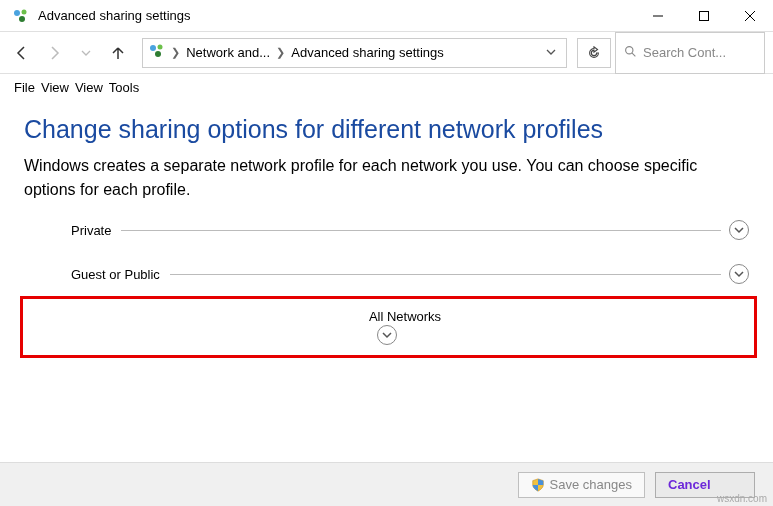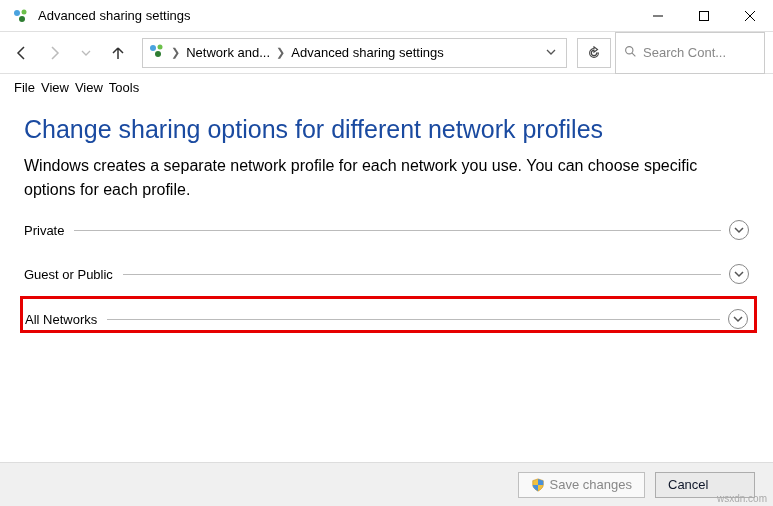--- a/index.html
+++ b/index.html
@@ -114,39 +114,41 @@
     display: flex;
     align-items: center;
     margin-bottom: 24px;
     position: relative;
   }
   .section-label {
     font-size: 13px;
     color: #000;
     padding-right: 10px;
     white-space: nowrap;
+    margin-left: 47px;
   }
   .section-line {
     flex: 1;
     border-top: 1px solid #bbb;
     height: 0;
     margin-right: 8px;
   }
   .expand-btn {
     width: 20px; height: 20px;
     border: 1px solid #888;
     border-radius: 50%;
     display: flex; align-items: center; justify-content: center;
     color: #555;
   }
   .expand-btn svg { width: 10px; height: 10px; }
   .highlighted {
     border: 3px solid #e60000;
-    padding: 10px 6px 1px 2px;
+    padding: 10px 6px 10px 2px;
     margin: -12px -8px 12px -4px;
+    flex-direction: column;
   }
 
   .footer {
     position: absolute;
     bottom: 0; left: 0; right: 0;
     height: 44px;
     background: #f0f0f0;
     border-top: 1px solid #ddd;
     display: flex;
     align-items: center;
@@ -159,21 +161,21 @@
     height: 26px;
     border: 1px solid #bfbfbf;
     background: #f9f9f9;
     display: flex; align-items: center; 
     gap: 5px;
     font-size: 13px;
     color: #555;
     padding: 0 12px;
   }
   .btn.primary { color: #888; }
-  .btn.secondary { color: #0f172a; background: #eaeaea; border-color: #adadad;}
+  .btn.secondary { color: #6d28d9; background: #eaeaea; border-color: #adadad; font-weight: bold;}
   .shield { width: 14px; height: 14px; }
 
   .watermark {
     position: absolute;
     bottom: 2px; right: 6px;
     font-size: 10px;
     color: #aaa;
   }
   .net-icon svg { width: 16px; height: 16px; }
 </style>

